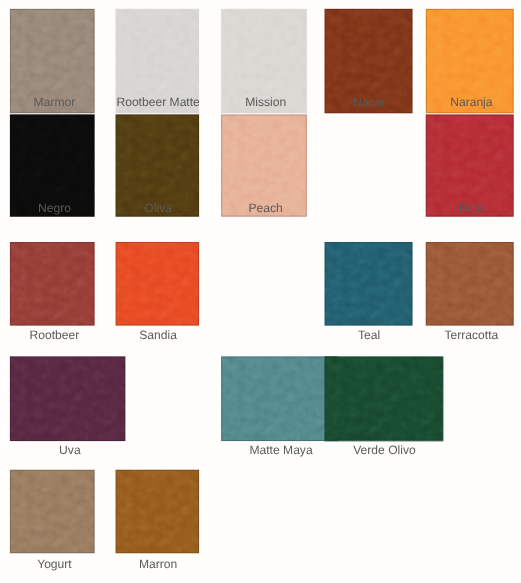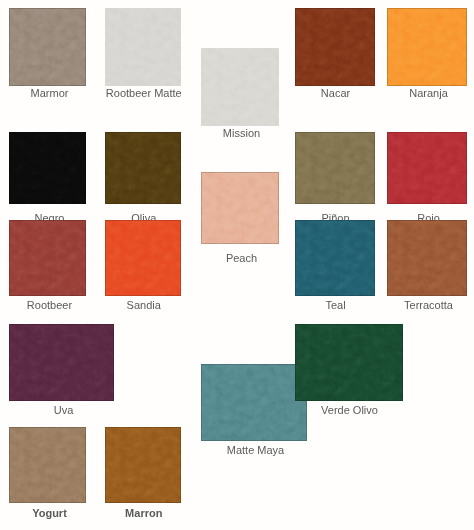--- a/index.html
+++ b/index.html
@@ -11,27 +11,27 @@
     -webkit-font-smoothing:antialiased;
     overflow:hidden;
   }
   #board{position:relative;width:474px;height:530px;}
 
   .cell{position:absolute;}
 
   
   .c0{left:9px;width:77px;}
   .c1{left:104.5px;width:76.5px;}
-  .c2{left:201px;width:78px;margin-top:40px;}
+  .c2{left:201px;width:78px;}
   .c3{left:294.5px;width:80px;}
   .c4{left:387px;width:80px;}
 
   
-  .r0{top:7.8px;height:78px;}
-  .r1{top:132px;height:72px;border-radius:27px;}
+  .r0{top:7.8px;height:95px;}
+  .r1{top:104px;height:93px;border-radius:27px;}
   .r2{top:219.5px;height:76.2px;}
   .r3{top:324px;height:77.2px;padding-left:28px;}
   .r4{top:426.8px;height:76.2px;}
 
   .swatch{
     position:absolute;left:0;top:0;
     width:100%;height:100%;
     box-shadow:inset 0 0 0 1px rgba(0,0,0,var(--edge,0.17));
   }
   .tex{
@@ -54,21 +54,21 @@
     opacity:0.999;
   }
   .c0 .label{left:2px;}
   .c2 .label{left:1.5px;}
   .c4 .label{left:1.5px;}
 
   .r0 .label{top:79.4px;}
   .r1 .label{top:79.5px;}
   .r2 .label{top:79.7px;}
   .r3 .label{top:79.9px;}
-  .r4 .label{top:80.0px;font-weight:bold;}
+  .r4 .label{top:80.0px;}
 </style>
 </head>
 <body>
 
 <svg width="0" height="0" style="position:absolute;left:-9999px" aria-hidden="true">
   <defs>
     <filter id="grainA" x="0" y="0" width="100%" height="100%" color-interpolation-filters="sRGB">
       <feTurbulence type="fractalNoise" baseFrequency="0.13 0.14" numOctaves="5" seed="11" stitchTiles="stitch" result="n"></feTurbulence>
       <feColorMatrix type="matrix" in="n" values="0.33 0.33 0.33 0 0  0.33 0.33 0.33 0 0  0.33 0.33 0.33 0 0  0 0 0 0 1"></feColorMatrix>
     </filter>
@@ -149,30 +149,20 @@
   <div class="cell r1 c2">
     <div class="swatch" style="background-color: rgb(232, 180, 156); --edge: 0.17;">
       <div class="tex">
           <svg xmlns="http://www.w3.org/2000/svg" preserveAspectRatio="none">
             <rect width="100%" height="100%" filter="url(#grainA)"></rect>
           </svg>
         </div>
     </div>
     <div class="label">Peach</div>
   </div>
-  <div class="cell r1 c3">
-    <div class="swatch" style="background-color: rgb(132, 119, 81); --edge: 0.17;">
-      <div class="tex">
-          <svg xmlns="http://www.w3.org/2000/svg" preserveAspectRatio="none">
-            <rect width="100%" height="100%" filter="url(#grainA)"></rect>
-          </svg>
-        </div>
-    </div>
-    <div class="label">Piñon</div>
-  </div>
   <div class="cell r1 c4">
     <div class="swatch" style="background-color: rgb(184, 48, 56); --edge: 0.17;">
       <div class="tex">
           <svg xmlns="http://www.w3.org/2000/svg" preserveAspectRatio="none">
             <rect width="100%" height="100%" filter="url(#grainA)"></rect>
           </svg>
         </div>
     </div>
     <div class="label">Rojo</div>
   </div>

